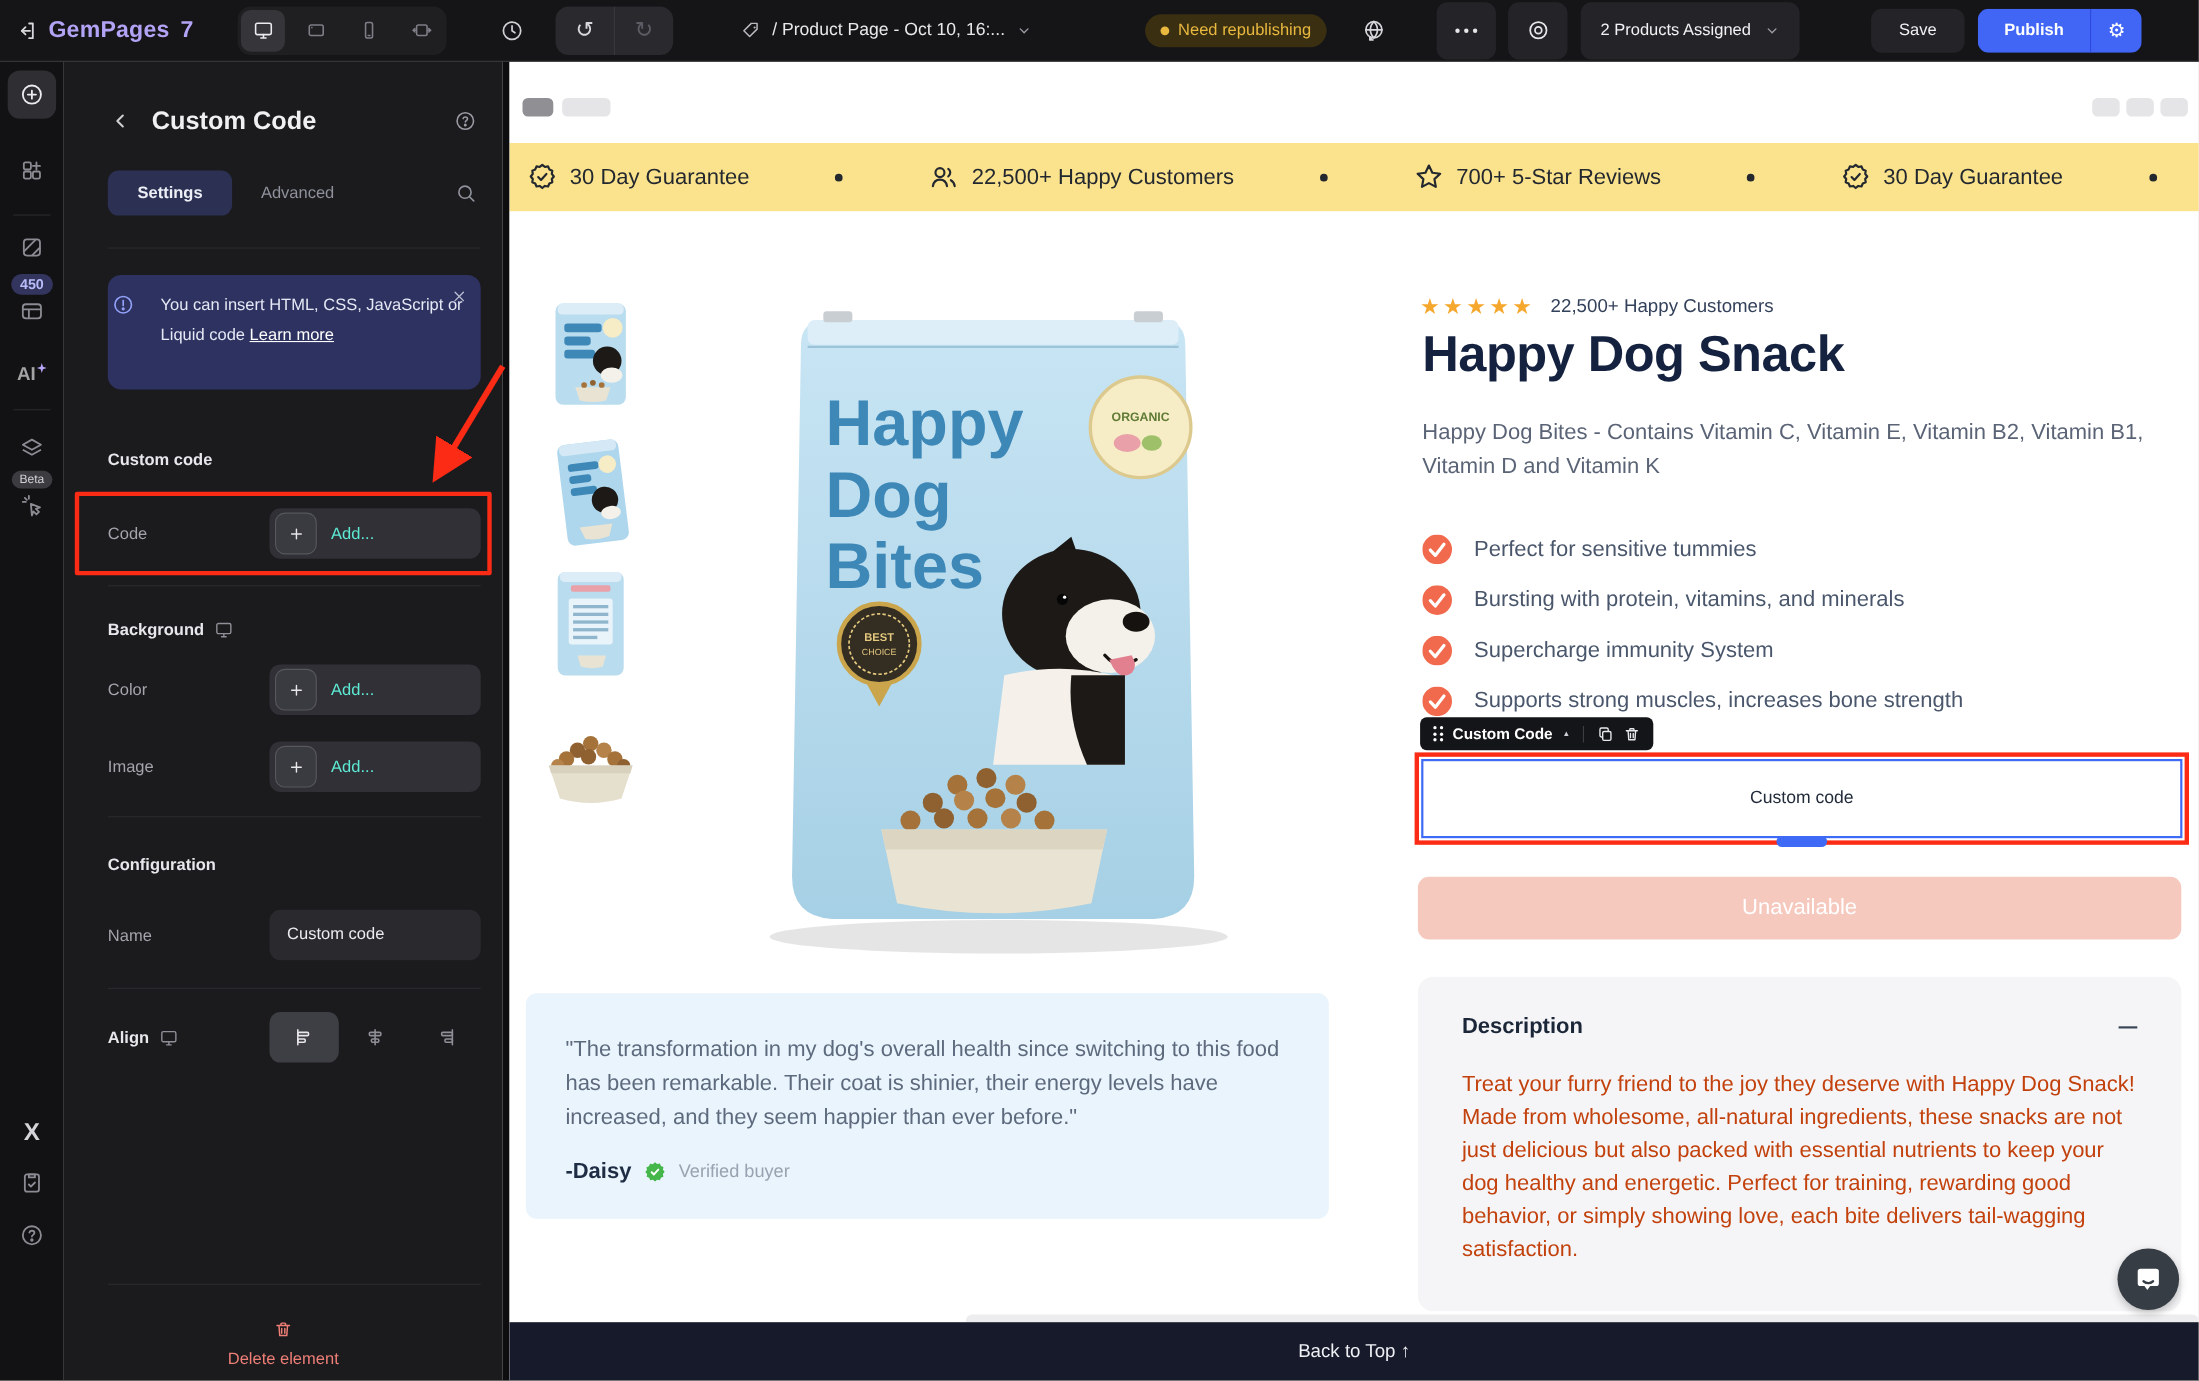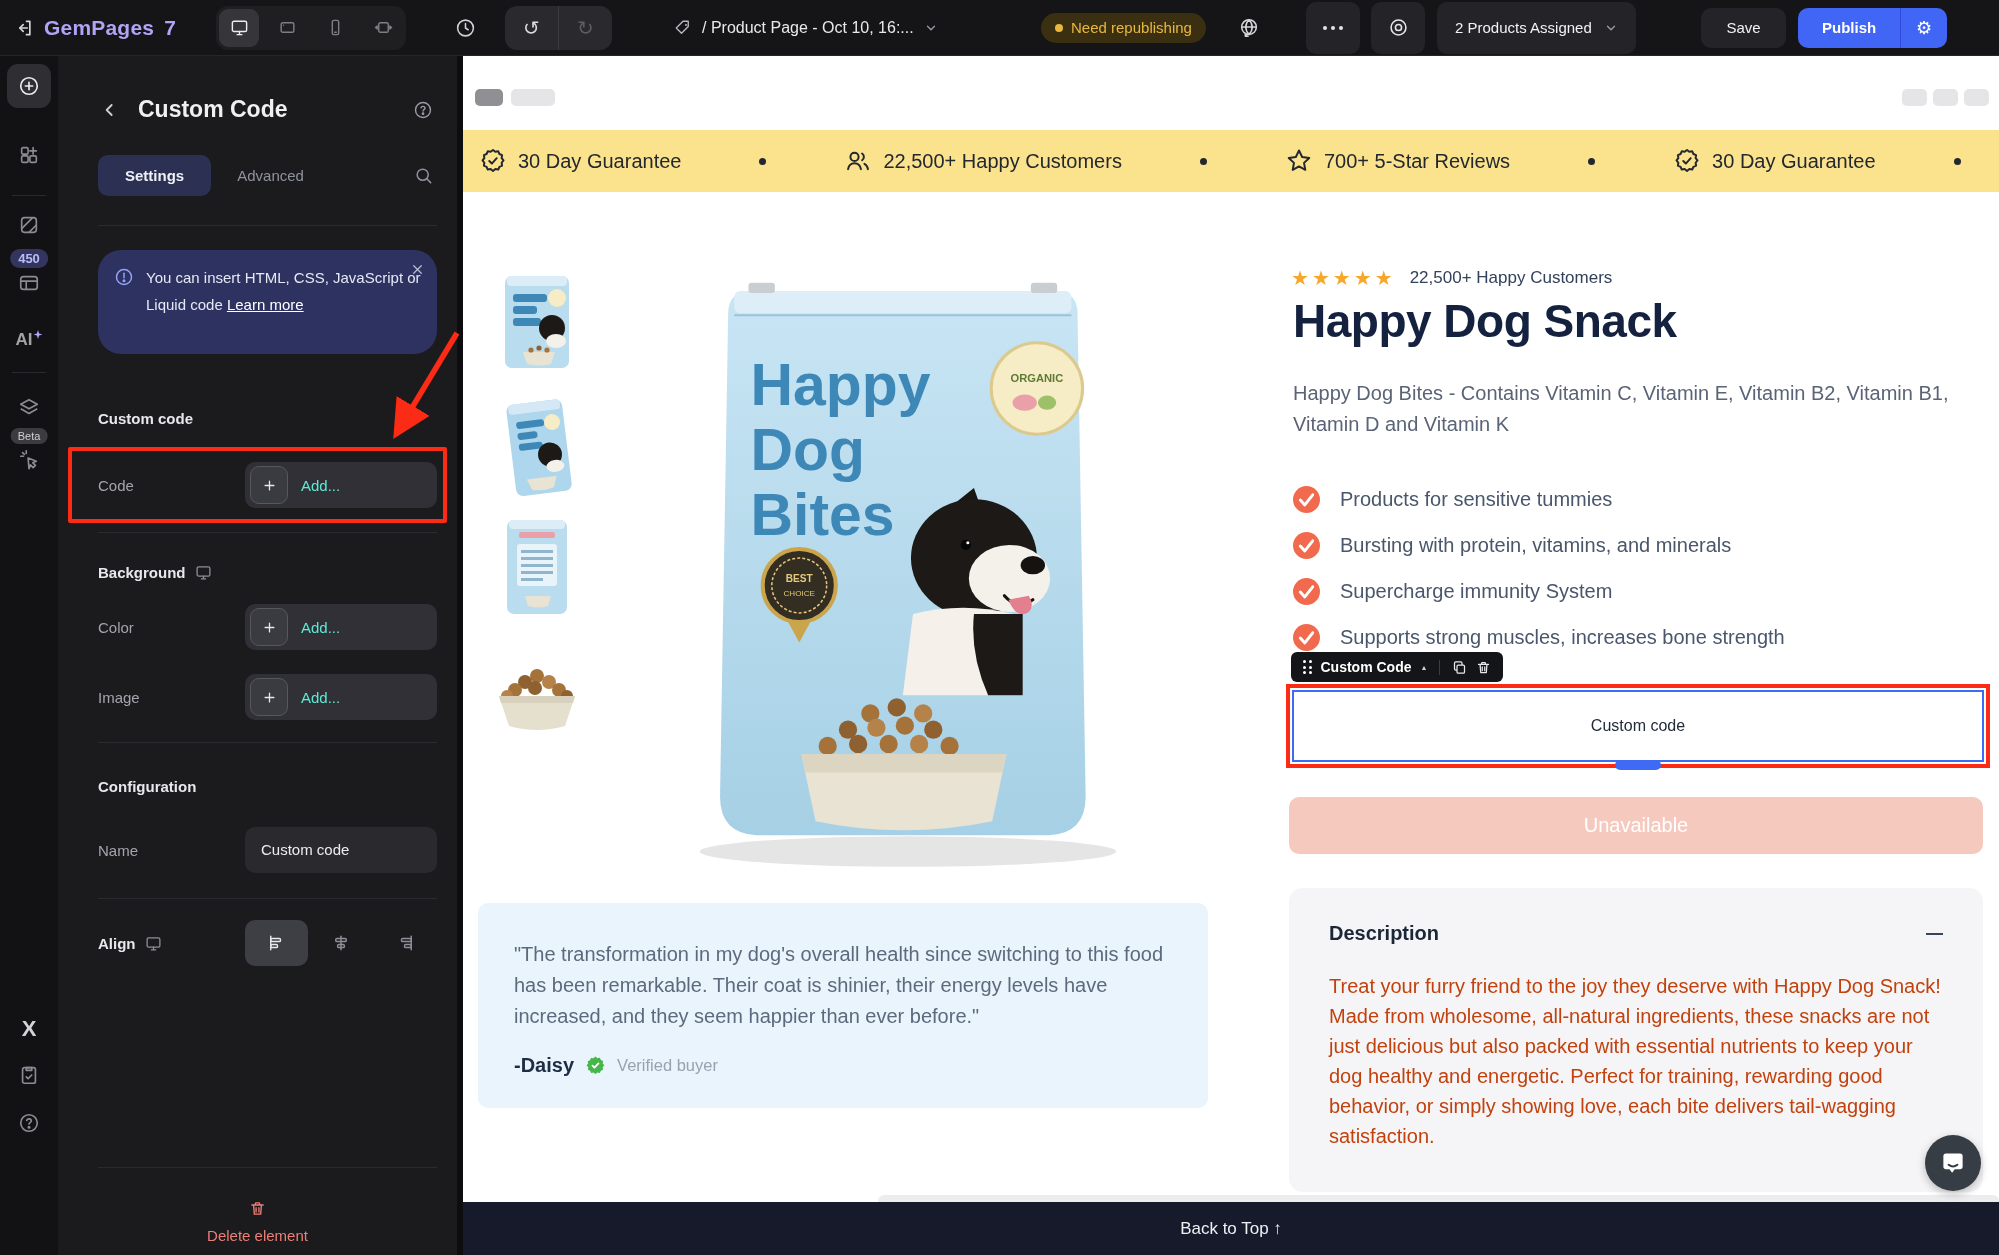--- a/index.html
+++ b/index.html
@@ -45,21 +45,21 @@
   
   .panel{position:absolute;top:56px;left:58px;width:399px;height:1199px;background:#1b1b1e;z-index:10;}
   .p-div{position:absolute;left:40px;right:20px;height:1px;background:#2b2b2f;}
   .p-header{position:absolute;top:40px;left:42px;display:flex;align-items:center;gap:18px;color:#f0f0f2;}
   .p-title{font-size:23px;font-weight:700;}
   .p-help{position:absolute;top:44px;right:24px;color:#9b9ba3;}
   .p-tabs{position:absolute;top:99px;left:40px;right:24px;display:flex;align-items:center;gap:26px;}
   .tab-pill{background:#2c3154;color:#eef0f6;font-size:15px;font-weight:600;border-radius:10px;padding:12px 27px;}
   .tab-plain{color:#8f929c;font-size:15px;}
   .p-search{margin-left:auto;color:#8f929c;}
-  .p-banner{position:absolute;top:194px;left:40px;right:20px;height:104px;background:#2d3260;border-radius:23px;display:flex;gap:12px;padding:17px 16px;box-sizing:border-box;}
+  .p-banner{position:absolute;top:194px;left:40px;right:20px;height:104px;background:#2d3260;border-radius:12px;display:flex;gap:24px;padding:17px 4px;box-sizing:border-box;}
   .p-banner .btxt{color:#e6e9f5;font-size:15px;line-height:1.5;}
   .p-banner a{display:inline-block;margin-top:4px;color:#fff;text-decoration:underline;font-size:15px;}
   .banner-close{position:absolute;top:13px;right:13px;color:#b9bdd1;}
   .p-sec{position:absolute;left:40px;color:#e8e8ec;font-size:15px;font-weight:700;display:flex;align-items:center;gap:9px;}
   .p-row-label{position:absolute;left:40px;color:#a4a4ac;font-size:15px;display:flex;align-items:center;gap:9px;}
   .addpill{position:absolute;left:187px;right:20px;height:46px;background:#303036;border-radius:10px;display:flex;align-items:center;gap:13px;padding-left:5px;box-sizing:border-box;}
   .plusbox{width:36px;height:36px;border:1px solid #57575e;background:#3a3a41;border-radius:9px;display:flex;align-items:center;justify-content:center;color:#e8e8ea;}
   .addtext{color:#5eead4;font-size:15px;}
   .name-input{position:absolute;left:187px;right:20px;height:46px;background:#29292e;border-radius:10px;color:#ececf0;font-size:15px;line-height:46px;padding:0 16px;box-sizing:border-box;}
   .align-group{position:absolute;left:187px;right:20px;height:46px;display:flex;gap:2px;}
@@ -623,21 +623,21 @@
     </div>
     <h1 class="prod-title" style="margin:0;">Happy Dog Snack</h1>
     <div class="prod-sub">Happy Dog Bites - Contains Vitamin C, Vitamin E, Vitamin B2, Vitamin B1, Vitamin D and Vitamin K</div>
 
     <div class="benefits">
       <div class="benefit">
         <svg class="chk" viewBox="0 0 24 24">
             <circle cx="12" cy="12" r="12" fill="#f26a4d"></circle>
             <path d="M6.5 12.5l4 4.3 7-9" fill="none" stroke="#fff" stroke-width="2.6" stroke-linecap="round" stroke-linejoin="round"></path>
           </svg>
-        <span class="txt">Products for sensitive tummies</span>
+        <span class="txt">Perfect for sensitive tummies</span>
       </div>
       <div class="benefit">
         <svg class="chk" viewBox="0 0 24 24">
             <circle cx="12" cy="12" r="12" fill="#f26a4d"></circle>
             <path d="M6.5 12.5l4 4.3 7-9" fill="none" stroke="#fff" stroke-width="2.6" stroke-linecap="round" stroke-linejoin="round"></path>
           </svg>
         <span class="txt">Bursting with protein, vitamins, and minerals</span>
       </div>
       <div class="benefit">
         <svg class="chk" viewBox="0 0 24 24">

